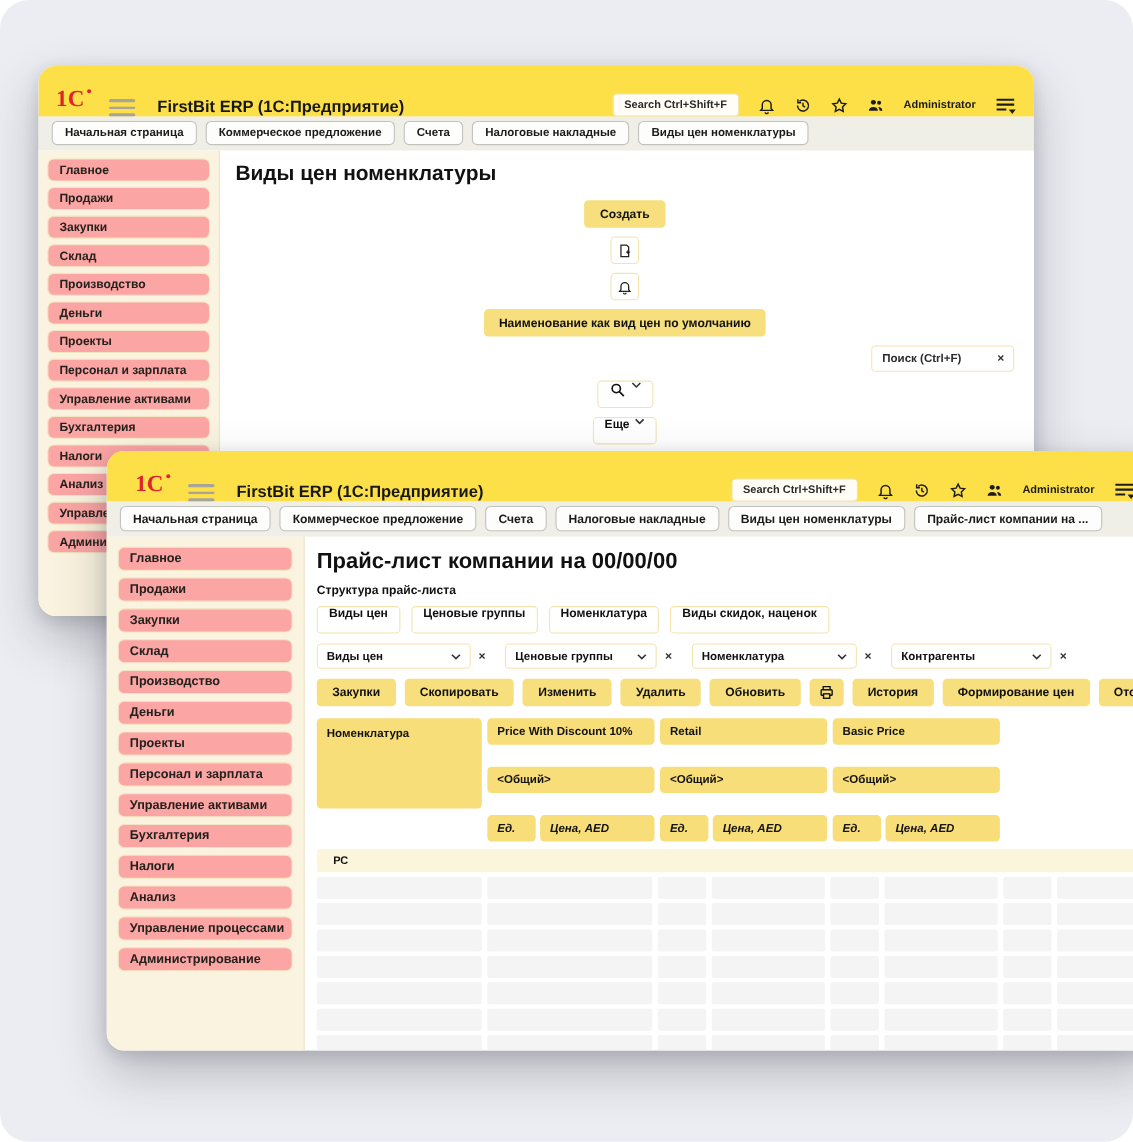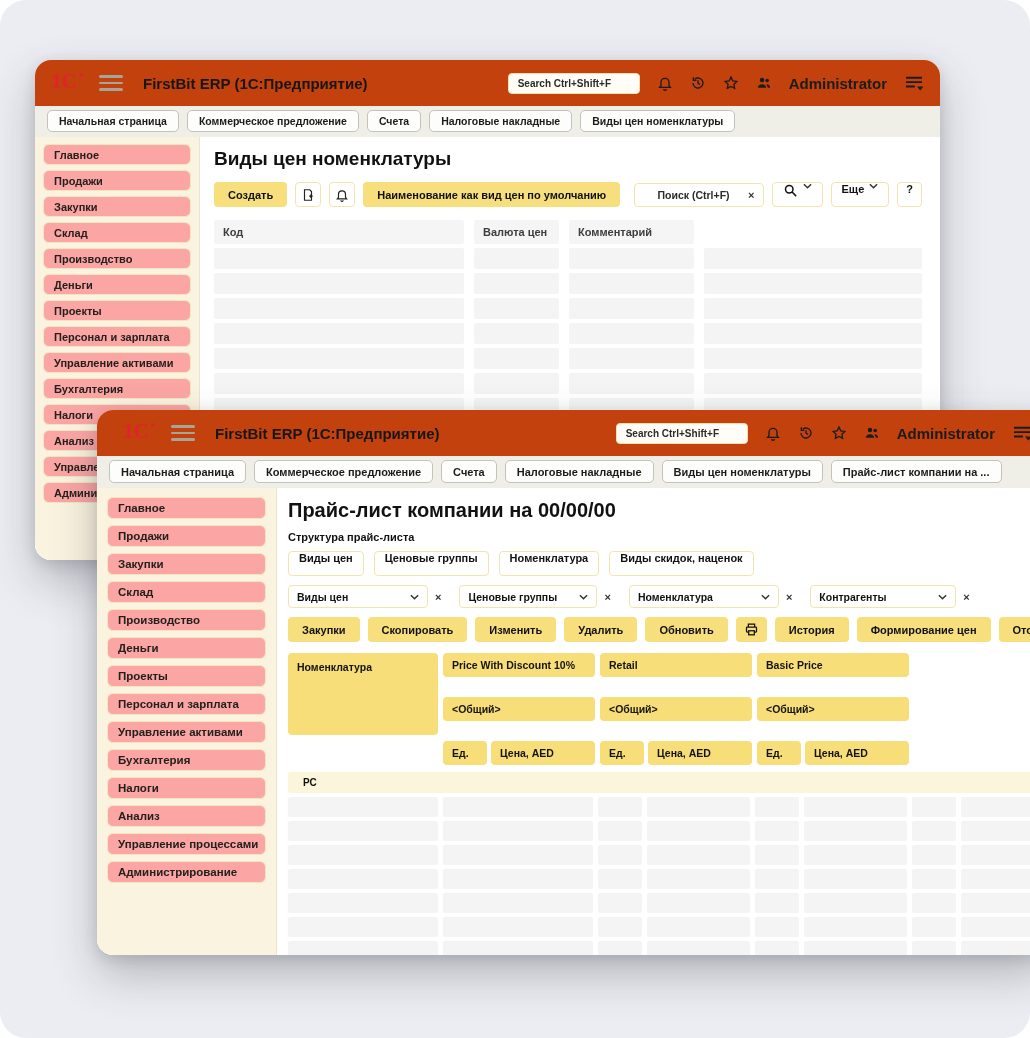--- a/index.html
+++ b/index.html
@@ -6,34 +6,34 @@
   html,body { width:1030px; height:1038px; background:#fff; font-family:"Liberation Sans", sans-serif; }
   .canvas { position:absolute; inset:0; width:1030px; height:1038px; background:#ECEDF2; border-radius:26px; overflow:hidden; }
 
   .window { position:absolute; background:#fff; border-radius:16px; overflow:hidden;
             box-shadow:0 20px 45px rgba(55,58,70,.30), 0 4px 14px rgba(55,58,70,.16);
             display:flex; flex-direction:column; }
   .win-back { left:35px; top:60px; width:905px; height:500px; }
   .win-front { left:97px; top:410px; width:953px; height:545px; }
 
   
-  .win-header { height:46px; background:#c2410c; display:flex; align-items:center; padding:0 16px; flex-shrink:0; }
+  .win-header { height:46px; background:#fde047; display:flex; align-items:flex-end; padding:0 16px; flex-shrink:0; }
   .win-front .win-header { padding:0 18px 0 26px; }
   .logo { position:relative; margin-right:14px; flex-shrink:0; }
   .hamburger { width:24px; display:flex; flex-direction:column; gap:4px; margin-right:20px; cursor:pointer; }
   .hamburger i { display:block; height:2.6px; background:#A8A49A; border-radius:2px; }
   .win-title { font-size:15px; font-weight:700; color:#171717; white-space:nowrap; }
   .hdr-right { margin-left:auto; display:flex; align-items:center; gap:17px; }
-  .hdr-search input { width:132px; height:21px; background:#FFFDF6; border:1px solid #F1E1AE; border-radius:4px;
+  .hdr-search input { width:115px; height:21px; background:#FFFDF6; border:1px solid #F1E1AE; border-radius:4px;
                       font-size:10px; font-weight:700; color:#2b2b2b; padding:0 9px; outline:none;
                       font-family:"Liberation Sans", sans-serif; }
   .hdr-search input::placeholder { color:#2b2b2b; opacity:1; }
   .hdr-ic { width:16px; height:16px; color:#1c1c1c; cursor:pointer; display:flex; }
   .hdr-ic svg { width:100%; height:100%; }
-  .admin { font-size:15px; font-weight:700; color:#1c1c1c; white-space:nowrap; }
+  .admin { font-size:10px; font-weight:700; color:#1c1c1c; white-space:nowrap; }
 
   .tabbar { background:#EFEEE7; display:flex; gap:8px; padding:4px 12px 5px; flex-shrink:0; }
   .tab { background:#FDFDFC; border:1px solid #C2C2BF; border-radius:5px; height:22px; display:flex; align-items:center;
          padding:0 11px; font-size:10.5px; font-weight:700; color:#1b1b1b; white-space:nowrap; cursor:pointer; }
   .win-front .tab { font-size:11px; height:23px; }
 
   .body { flex:1; display:flex; min-height:0; background:#fff; }
   .sidebar { width:165px; background:#FAF3DF; padding:7px 8px; display:flex; flex-direction:column; gap:5px;
              flex-shrink:0; border-right:1px solid #EBE4CF; }
   .win-front .sidebar { width:180px; padding:9px 10px; gap:6px; }
@@ -51,23 +51,23 @@
            font-weight:700; color:#111; cursor:pointer; white-space:nowrap; font-family:inherit; flex-shrink:0; }
   .btn-ico { width:26px; height:25px; background:#fff; border:1px solid #F3E4AE; border-radius:4px; cursor:pointer;
              display:flex; align-items:center; justify-content:center; color:#222; flex-shrink:0; }
   .btn-ico svg { width:14px; height:14px; }
   .btn-out { background:#fff; border:1px solid #F3E4AE; border-radius:4px; height:25px; padding:0 10px; font-size:11px;
              font-weight:700; color:#111; cursor:pointer; display:flex; align-items:flex-start; gap:5px; white-space:nowrap;
              font-family:inherit; flex-shrink:0; }
   .chev { width:9px; height:6px; display:inline-flex; color:#333; }
   .chev svg { width:100%; height:100%; }
 
-  .toolbar { display:flex; align-items:center; gap:8px; }
+  .toolbar { display:flex; align-items:center; gap:8px;flex-direction:column; }
   .searchbox { margin-left:auto; width:130px; height:24px; background:#fff; border:1px solid #F3E4AE; border-radius:4px;
-               display:flex; align-items:center; padding:0 4px 0 23px; gap:4px; }
+               display:flex; align-items:center; padding:0 4px 0 9px; gap:4px; }
   .searchbox input { flex:1; min-width:0; border:none; outline:none; font-size:10.5px; font-weight:700; color:#2b2b2b;
                      background:transparent; font-family:inherit; }
   .searchbox input::placeholder { color:#2b2b2b; opacity:1; }
   .x-btn { font-size:11px; font-weight:700; color:#333; cursor:pointer; padding:0 4px; background:none; border:none; }
 
   
   .bw-grid { margin-top:13px; }
   .bw-hrow, .bw-row { display:grid; grid-template-columns:250px 85px 125px 1fr; column-gap:10px; }
   .bw-hcell { background:#F5F5F6; height:24px; border-radius:3px; display:flex; align-items:center; padding:0 9px;
               font-size:11px; font-weight:700; color:#3d3d3d; cursor:pointer; }
@@ -85,21 +85,21 @@
   .actions-row { display:flex; gap:8px; margin-bottom:11px; align-items:center; }
   .btn-y.ico-only { width:31px; padding:0; display:flex; align-items:center; justify-content:center; }
   .btn-y.ico-only svg { width:15px; height:15px; }
 
   .fw-thead { display:flex; gap:5px; }
   .yc { background:#F8DE78; border-radius:4px; font-size:10.5px; font-weight:700; color:#131313; display:flex;
         align-items:center; padding:0 9px; white-space:nowrap; overflow:hidden; flex-shrink:0; }
   .tallcell { width:150px; height:82px; align-items:flex-start; padding-top:8px; }
   .pgroup { width:152px; display:flex; flex-direction:column; gap:20px; flex-shrink:0; }
   .pgroup .yc { height:24px; }
-  .punits { display:flex; gap:4px; }
+  .punits { display:flex; gap:4px;font-style:italic; }
   .punit { width:44px; }
   .pprice { flex:1; }
 
   .group-row { margin-top:7px; height:21px; background:#FBF5DC; border-radius:3px; display:flex; align-items:center;
                padding:0 15px; font-size:10px; font-weight:700; color:#111; }
   .fw-rows { margin-top:2px; }
   .fw-row { display:flex; gap:5px; margin-top:4px; }
   .fw-cell { background:#F4F4F5; height:20px; border-radius:2px; flex-shrink:0; }
   .fc-a { width:150px; } .fc-b { width:150px; } .fc-u { width:44px; } .fc-p { width:103px; }
 </style>

